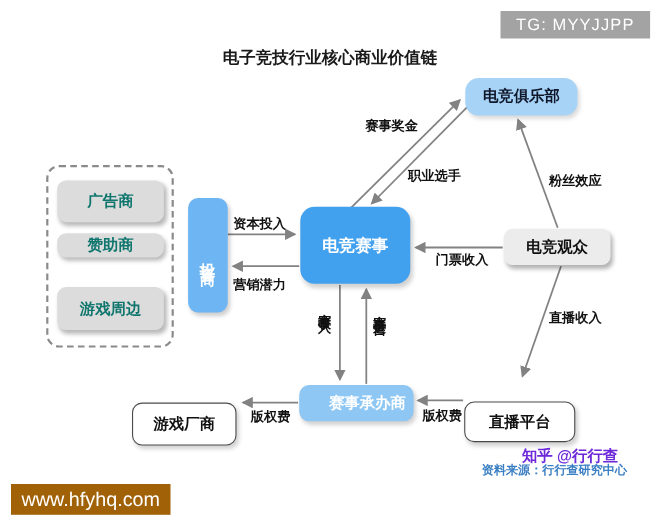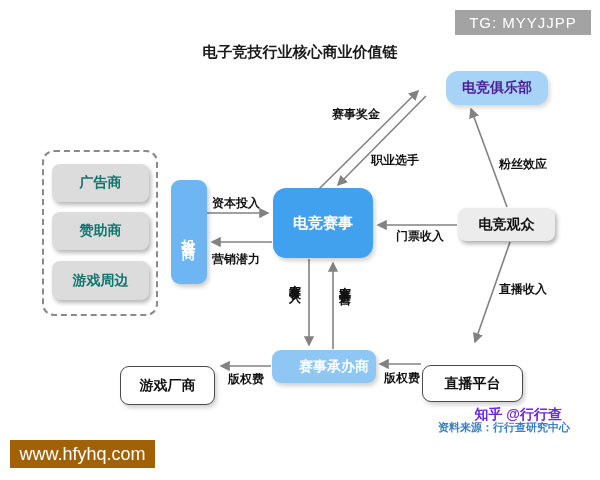--- a/index.html
+++ b/index.html
@@ -19,35 +19,35 @@
   }
   
   .node{position:absolute;display:flex;align-items:center;justify-content:center;
         font-size:14px;font-weight:600;box-sizing:border-box;}
   .gray-box{background:#dcdcdc;border-radius:8px;color:#0f766e;
         box-shadow:2px 3px 4px rgba(0,0,0,0.28);}
   .blue-dark{background:#42a1ee;color:#fff;border-radius:13px;
         box-shadow:2px 3px 4px rgba(0,0,0,0.18);}
   .blue-mid{background:#8ec7f3;color:#fff;border-radius:9px;
         box-shadow:2px 3px 4px rgba(0,0,0,0.18);padding-left:20px;}
-  .blue-light{background:#a7d3f6;color:#4c1d95;border-radius:12px;
-        box-shadow:2px 3px 4px rgba(0,0,0,0.15);margin-left:23px;}
+  .blue-light{background:#a7d3f6;color:#0f172a;border-radius:12px;
+        box-shadow:2px 3px 4px rgba(0,0,0,0.15);}
   .blue-investor{background:#6db6f3;color:#fff;border-radius:9px;
         box-shadow:2px 3px 4px rgba(0,0,0,0.2);}
   .white-box{background:#fff;border:1.5px solid #4a4a4a;border-radius:9px;color:#111;
         box-shadow:2px 3px 4px rgba(0,0,0,0.18);margin-top:18px;}
   .soft-box{background:#ececec;border-radius:8px;color:#111;
         box-shadow:2px 3px 4px rgba(0,0,0,0.3);}
   .vertical{writing-mode:vertical-rl;text-orientation:upright;letter-spacing:3px;}
   
   .dashed-group{position:absolute;left:42px;top:150px;width:116px;height:166px;
         border:2px dashed #8a8a8a;border-radius:12px;box-sizing:border-box;}
   
   #n-advertiser{left:52px;top:164px;width:97px;height:38px;}
-  #n-sponsor{left:52px;top:212px;width:97px;height:38px;}
+  #n-sponsor{left:52px;top:212px;width:97px;height:22px;}
   #n-merch{left:52px;top:261px;width:97px;height:39px;}
   #n-investor{left:171px;top:180px;width:36px;height:104px;font-size:14px;}
   #n-event{left:273px;top:188px;width:100px;height:70px;font-size:15px;}
   #n-club{left:423px;top:71px;width:102px;height:34px;}
   #n-audience{left:458px;top:208px;width:97px;height:33px;}
   #n-gamemaker{left:120px;top:348px;width:95px;height:39px;}
   #n-organizer{left:272px;top:350px;width:104px;height:33px;}
   #n-platform{left:422px;top:347px;width:101px;height:37px;}
   
   .edge-label{position:absolute;font-size:12px;font-weight:600;color:#111;white-space:nowrap;}

